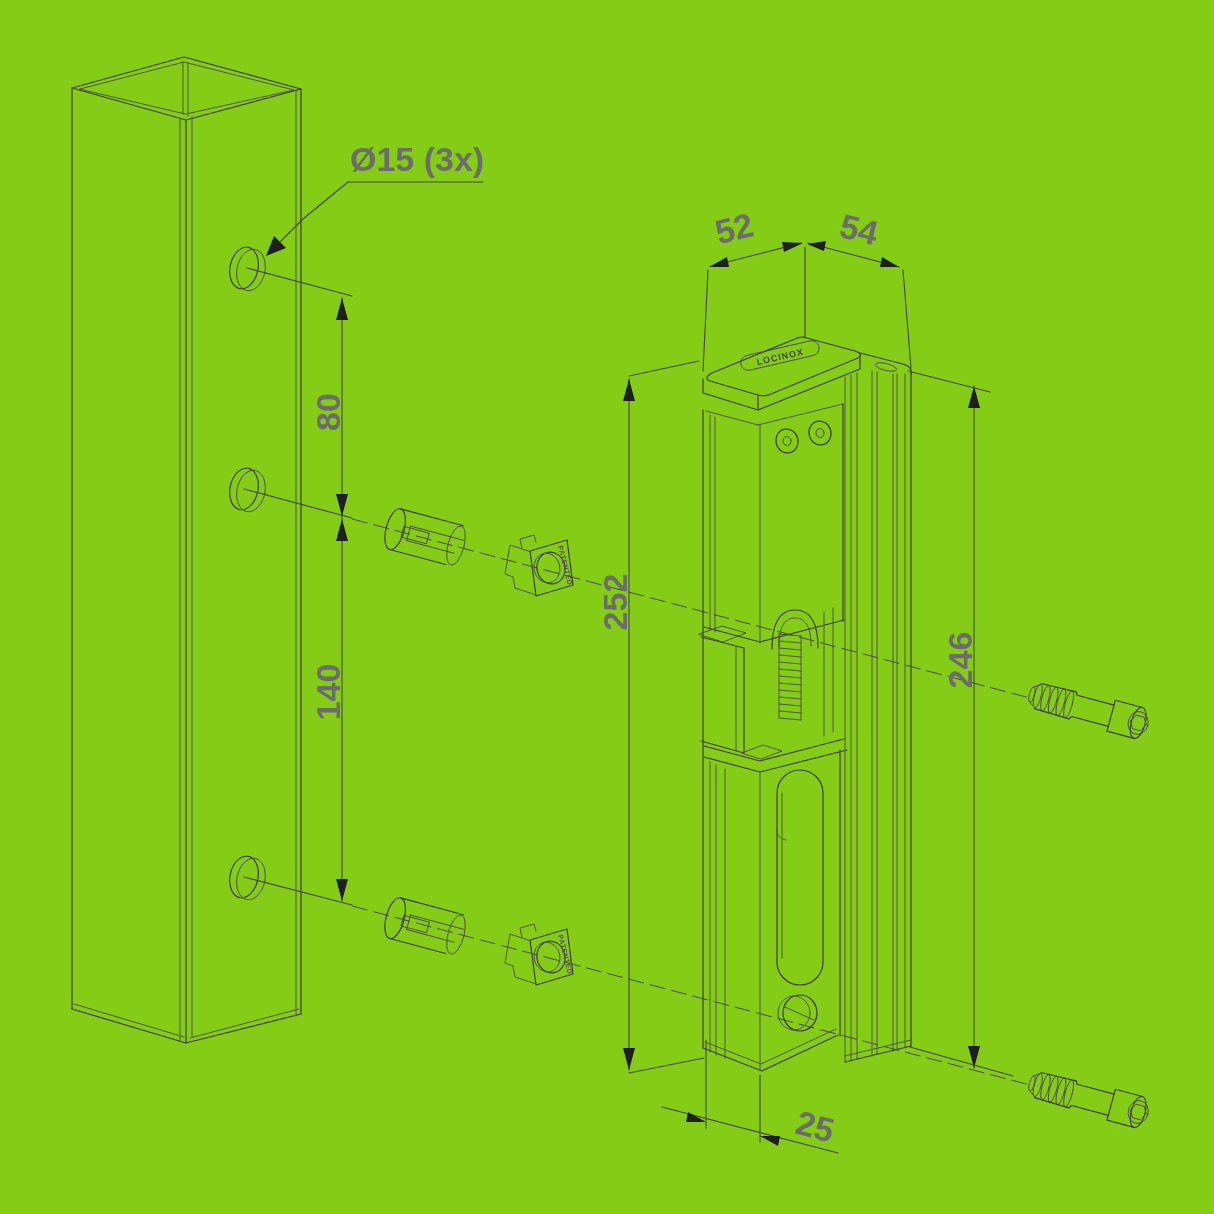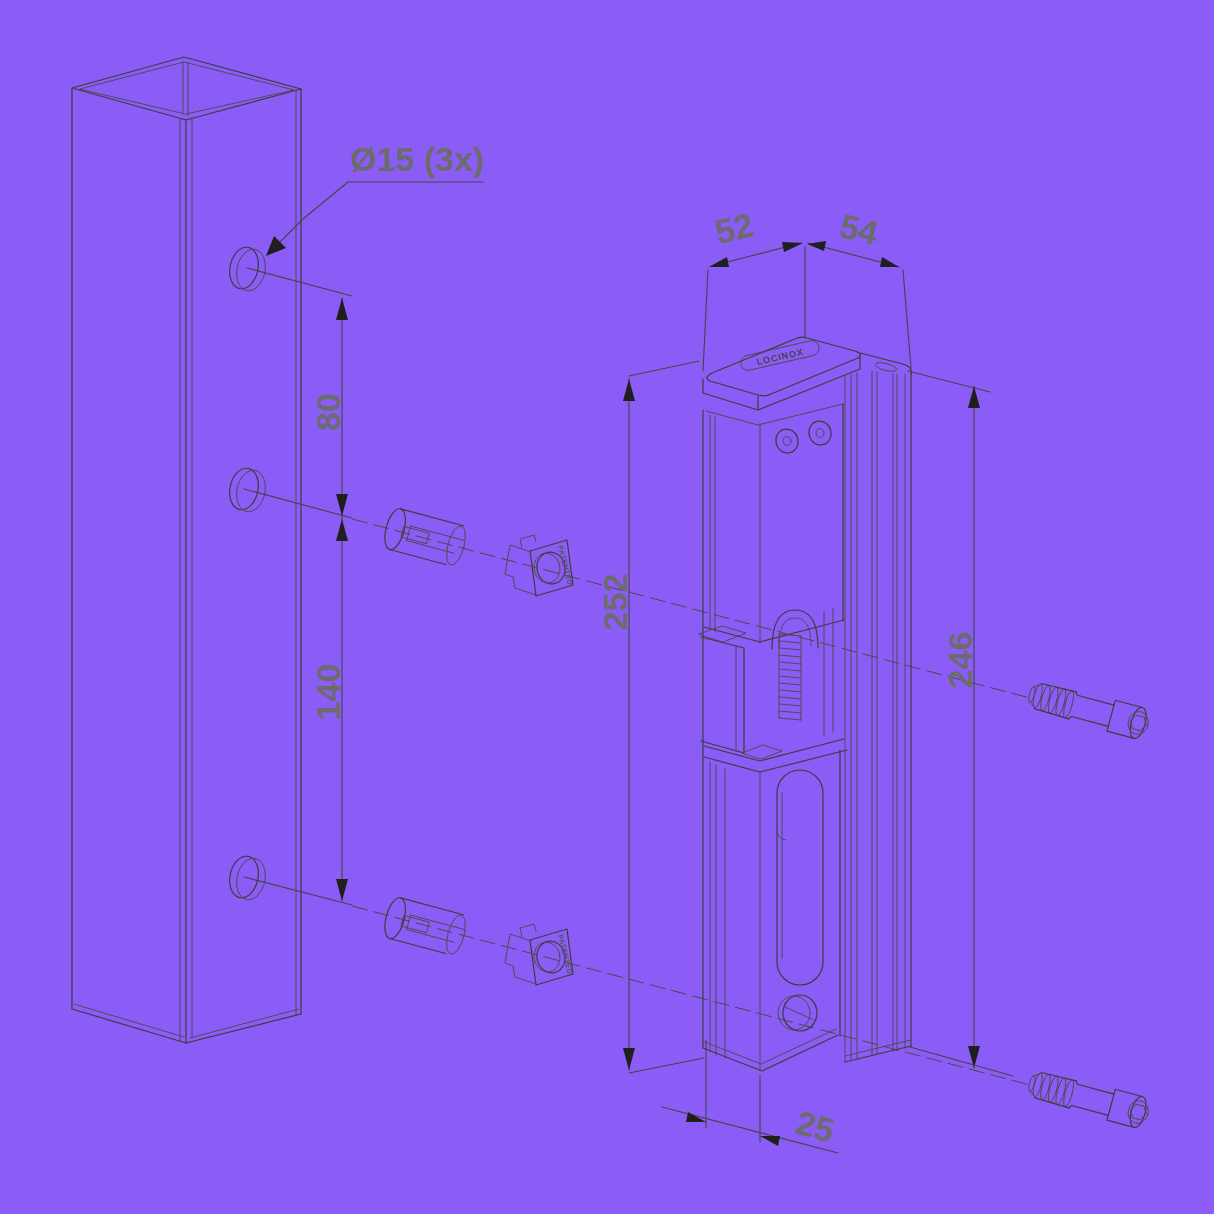--- a/index.html
+++ b/index.html
@@ -1,16 +1,16 @@
 <!DOCTYPE html>
 <html><head>
 <meta charset="utf-8">
 <style>
   html,body{margin:0;padding:0;background:#ffffff;}
-  .stage{width:1214px;height:1214px;position:relative;background:#8b5cf6;overflow:hidden;}
+  .stage{width:1214px;height:1214px;position:relative;background:#84cc16;overflow:hidden;}
   svg{display:block;}
   .ol  {fill:none;stroke:#3d3d3d;stroke-width:1.2;stroke-linejoin:round;stroke-linecap:round;}
   .ol2 {fill:none;stroke:#4a4a4a;stroke-width:0.9;stroke-linejoin:round;stroke-linecap:round;}
   .dim {fill:none;stroke:#454545;stroke-width:1.1;stroke-linecap:round;}
   .dash{fill:none;stroke:#4a4a4a;stroke-width:1;stroke-dasharray:16 6;}
   .arr {fill:#1f1f1f;stroke:none;}
   .dimtxt{font-family:"Liberation Sans","DejaVu Sans",sans-serif;font-weight:bold;font-size:34px;fill:#6c6c6c;}
   .calltxt{font-family:"Liberation Sans","DejaVu Sans",sans-serif;font-weight:bold;font-size:34px;fill:#6c6c6c;}
   .microtxt{font-family:"Liberation Sans","DejaVu Sans",sans-serif;font-weight:bold;font-size:7px;fill:#555;letter-spacing:.5px;}
   .brandtxt{font-family:"Liberation Sans","DejaVu Sans",sans-serif;font-weight:bold;font-size:9px;fill:#444;letter-spacing:1px;}

